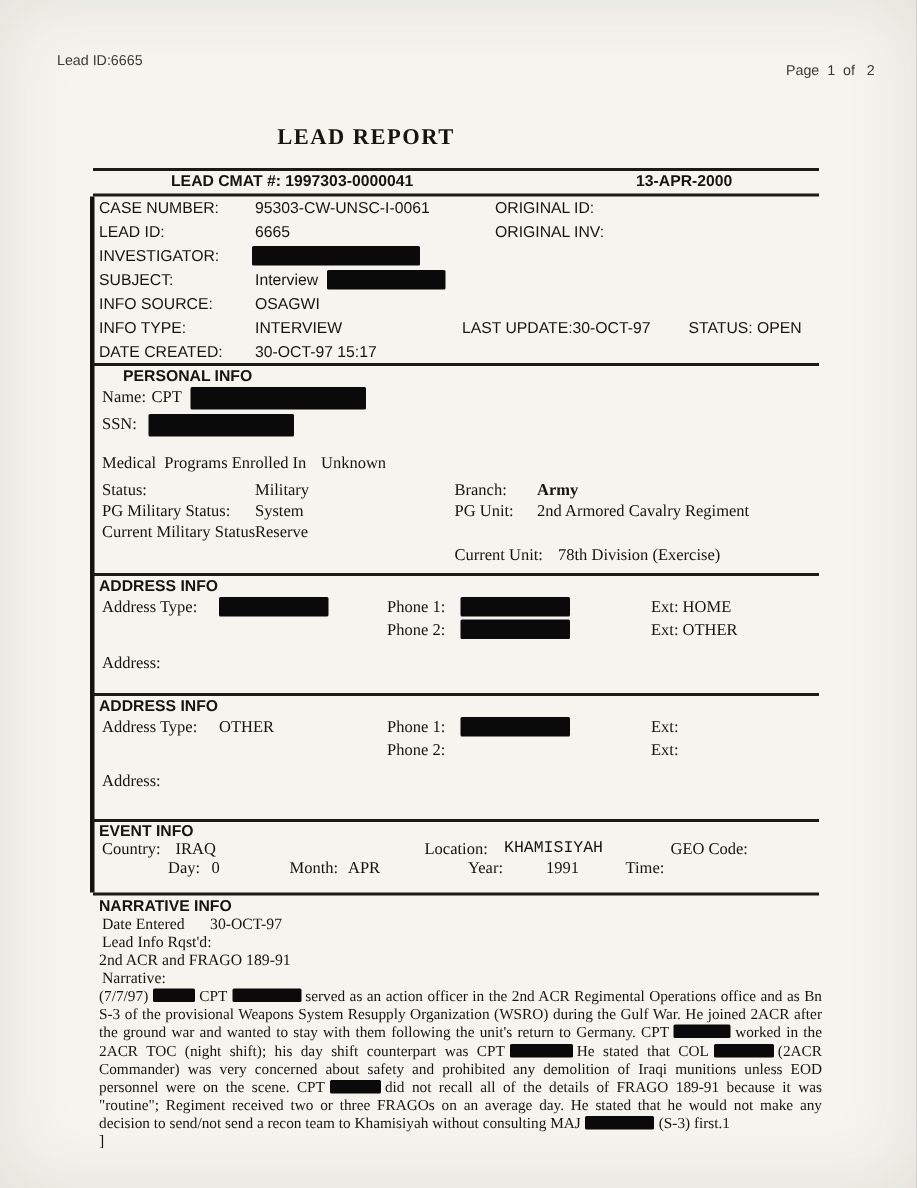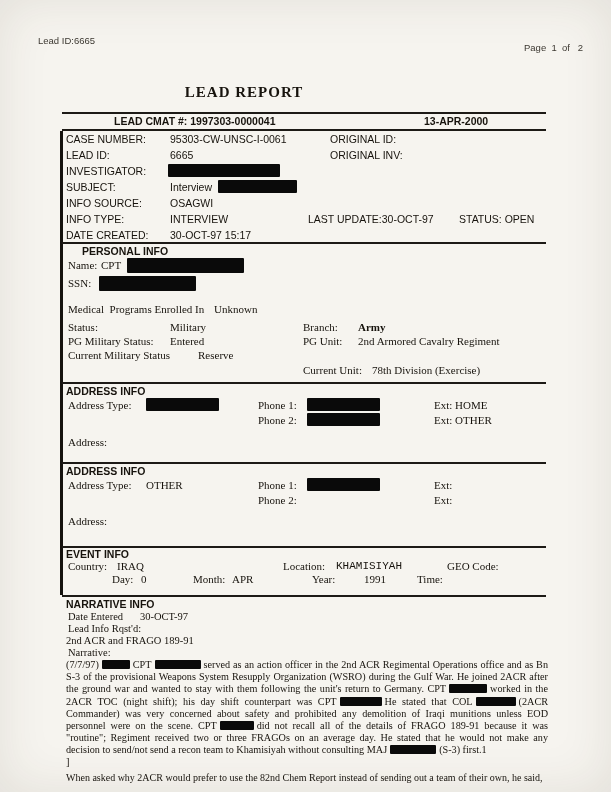--- a/index.html
+++ b/index.html
@@ -99,26 +99,26 @@
 
   <span class="t fs11" style="left:68px; top:303px;">Medical  Programs Enrolled In</span>
   <span class="t fs11" style="left:214px; top:303px;">Unknown</span>
 
   <span class="t fs11" style="left:68px; top:321px;">Status:</span>
   <span class="t fs11" style="left:170px; top:321px;">Military</span>
   <span class="t fs11" style="left:303px; top:321px;">Branch:</span>
   <span class="t fs11" style="left:358px; top:321px;font-weight:bold;">Army</span>
 
   <span class="t fs11" style="left:68px; top:335px;">PG Military Status:</span>
-  <span class="t fs11" style="left:170px; top:335px;">Entered</span>
+  <span class="t fs11" style="left:170px; top:335px;">System</span>
   <span class="t fs11" style="left:303px; top:335px;">PG Unit:</span>
   <span class="t fs11" style="left:358px; top:335px;">2nd Armored Cavalry Regiment</span>
 
   <span class="t fs11" style="left:68px; top:349px;">Current Military Status</span>
-  <span class="t fs11" style="left:170px; top:349px;margin-left:28px;">Reserve</span>
+  <span class="t fs11" style="left:170px; top:349px;">Reserve</span>
 
   <span class="t fs11" style="left:303px; top:364px;">Current Unit:</span>
   <span class="t fs11" style="left:372px; top:364px;">78th Division (Exercise)</span>
 
   <div class="hline" style="top:382px;"></div>
   <span class="t sans fs10 b" style="left:66px; top:385px;">ADDRESS INFO</span>
 
   <span class="t fs11" style="left:68px; top:399px;">Address Type:</span>
   <div class="redact" style="left:146px; top:398px; width:73px; height:13px;"></div>
   <span class="t fs11" style="left:258px; top:399px;">Phone 1:</span>
@@ -168,15 +168,14 @@
   <span class="t fs10" style="left:68px; top:611px;">Date Entered</span>
   <span class="t fs10" style="left:140px; top:611px;">30-OCT-97</span>
   <span class="t fs10" style="left:68px; top:623px;">Lead Info Rqst'd:</span>
   <span class="t fs10" style="left:66px; top:635px;">2nd ACR and FRAGO 189-91</span>
   <span class="t fs10" style="left:68px; top:647px;">Narrative:</span>
 
   <div class="para" style="top:659px;"><span>(7/7/97)</span><span class="redact-inline" style="width:28px;"></span><span>CPT</span><span class="redact-inline" style="width:46px;"></span><span>served as an action officer in the 2nd ACR Regimental Operations office and as Bn S-3 of the provisional Weapons System Resupply Organization (WSRO) during the Gulf War. He joined 2ACR after the ground war and wanted to stay with them following the unit's return to Germany. CPT</span><span class="redact-inline" style="width:38px;"></span><span>worked in the 2ACR TOC (night shift); his day shift counterpart was CPT</span><span class="redact-inline" style="width:42px;"></span><span>He stated that COL</span><span class="redact-inline" style="width:40px;"></span><span>(2ACR Commander) was very concerned about safety and prohibited any demolition of Iraqi munitions unless EOD personnel were on the scene. CPT</span><span class="redact-inline" style="width:34px;"></span><span>did not recall all of the details of FRAGO 189-91 because it was "routine"; Regiment received two or three FRAGOs on an average day. He stated that he would not make any decision to send/not send a recon team to Khamisiyah without consulting MAJ</span><span class="redact-inline" style="width:46px;"></span><span>(S-3) first.1</span></div>
 
   <span class="t fs10" style="left:66px; top:756px;">]</span>
 
-  <div class="para2" style="top:772px;">When asked why 2ACR would prefer to use the 82nd Chem Report instead of sending out a team of their own, he said,</div>
 
 </div>
 
 </body></html>

